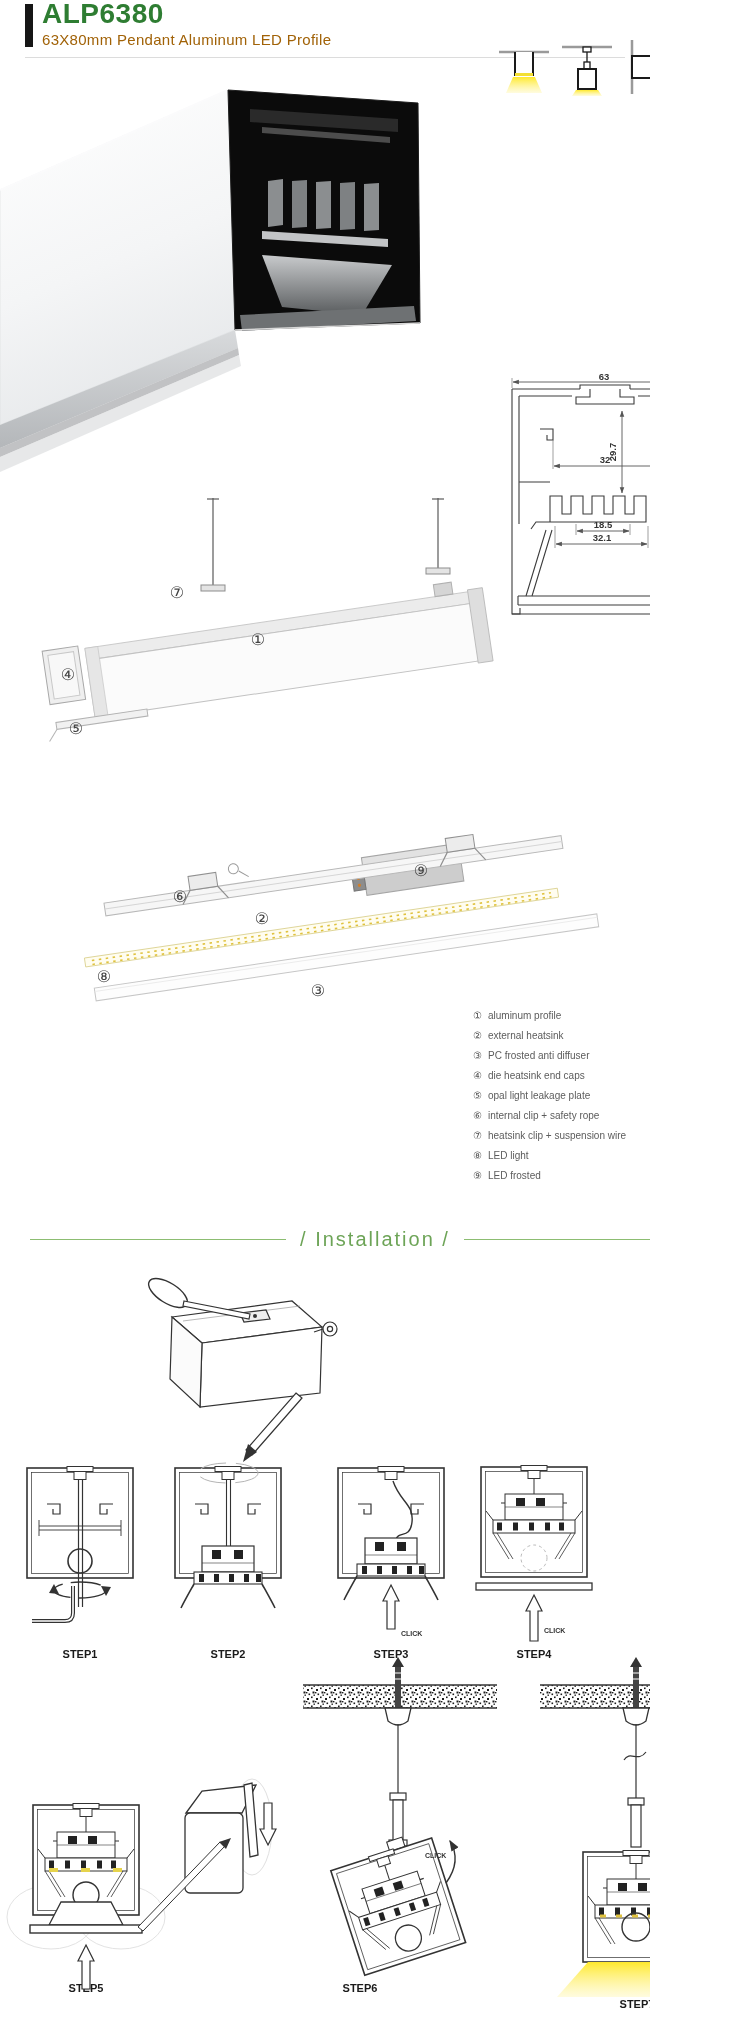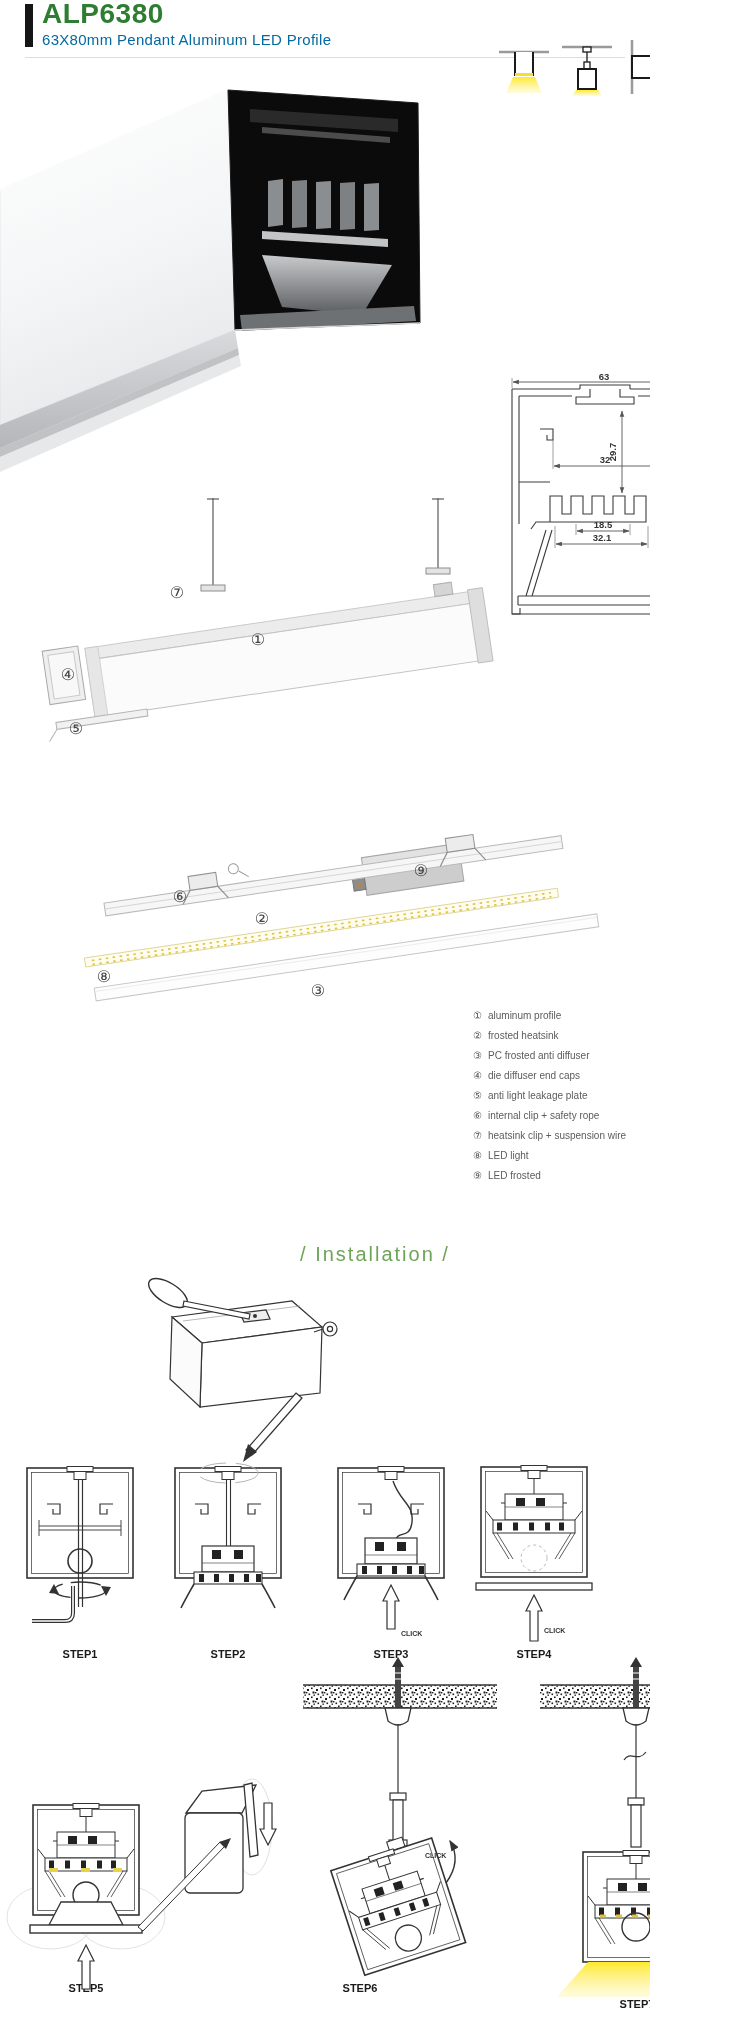--- a/index.html
+++ b/index.html
@@ -1,25 +1,25 @@
 <!DOCTYPE html>
 <html><head>
 <meta charset="utf-8">
 <style>
   html,body{margin:0;padding:0;background:#fff;}
   .page{position:relative;width:650px;height:2023px;background:#fff;overflow:hidden;
         font-family:"Liberation Sans",sans-serif;}
   .hbar{position:absolute;left:25px;top:4px;width:8px;height:43px;background:#161616;}
   .title{position:absolute;left:42px;top:-2px;font-size:28px;font-weight:bold;color:#2e7d32;letter-spacing:.5px;}
-  .subtitle{position:absolute;left:42px;top:31px;font-size:15px;color:#0369a1;letter-spacing:.3px;}
+  .subtitle{position:absolute;left:42px;top:31px;font-size:15px;color:#a16207;letter-spacing:.3px;}
   .rule{position:absolute;left:25px;right:25px;top:57px;border-top:1px solid #dcdcdc;}
   .icons{position:absolute;left:498px;top:38px;display:flex;gap:11px;}
   .legend{position:absolute;left:473px;top:1006px;font-size:10px;color:#5c5c5c;line-height:20px;white-space:nowrap;}
   .legend .num{margin-right:6px;color:#555;}
-  .inst-head{position:absolute;left:30px;top:1228px;width:690px;display:flex;align-items:center;gap:14px;flex-direction:column;}
+  .inst-head{position:absolute;left:30px;top:1228px;width:690px;display:flex;align-items:center;gap:14px;}
   .inst-line{flex:1;border-top:1px solid #8cbd72;height:0;}
   .inst-title{font-size:20px;color:#6da457;letter-spacing:2px;white-space:nowrap;}
   svg text{font-family:"Liberation Sans",sans-serif;}
   .abs{position:absolute;}
 </style>
 </head>
 <body>
 
 <div class="page">
 
@@ -265,24 +265,24 @@
       <text x="421" y="386">⑨</text>
       <text x="180" y="412">⑥</text>
       <text x="262" y="434">②</text>
       <text x="104" y="492">⑧</text>
       <text x="318" y="506">③</text>
     </g>
   </svg>
 
   <div class="legend">
     <div><span class="num">①</span><span>aluminum profile</span></div>
-    <div><span class="num">②</span><span>frosted heatsink</span></div>
+    <div><span class="num">②</span><span>external heatsink</span></div>
     <div><span class="num">③</span><span>PC frosted anti diffuser</span></div>
-    <div><span class="num">④</span><span>die diffuser end caps</span></div>
-    <div><span class="num">⑤</span><span>anti light leakage plate</span></div>
+    <div><span class="num">④</span><span>die heatsink end caps</span></div>
+    <div><span class="num">⑤</span><span>opal light leakage plate</span></div>
     <div><span class="num">⑥</span><span>internal clip + safety rope</span></div>
     <div><span class="num">⑦</span><span>heatsink clip + suspension wire</span></div>
     <div><span class="num">⑧</span><span>LED light</span></div>
     <div><span class="num">⑨</span><span>LED frosted</span></div>
   </div>
 
   <div class="inst-head">
     <div class="inst-line"></div>
     <div class="inst-title">/ Installation /</div>
     <div class="inst-line"></div>

